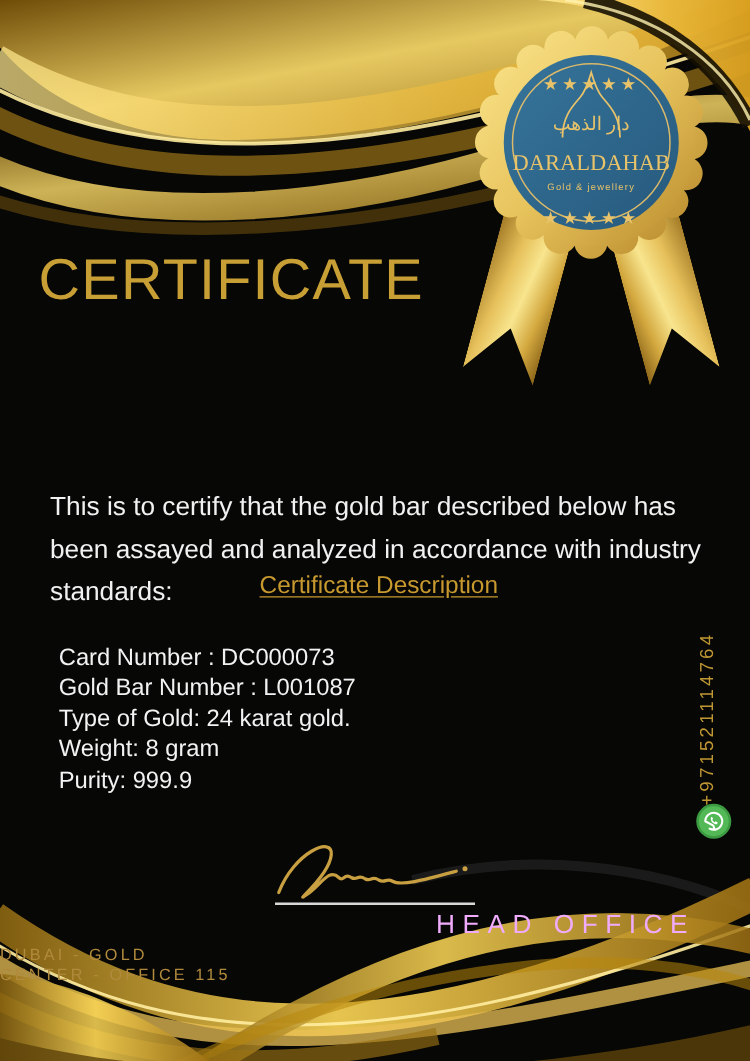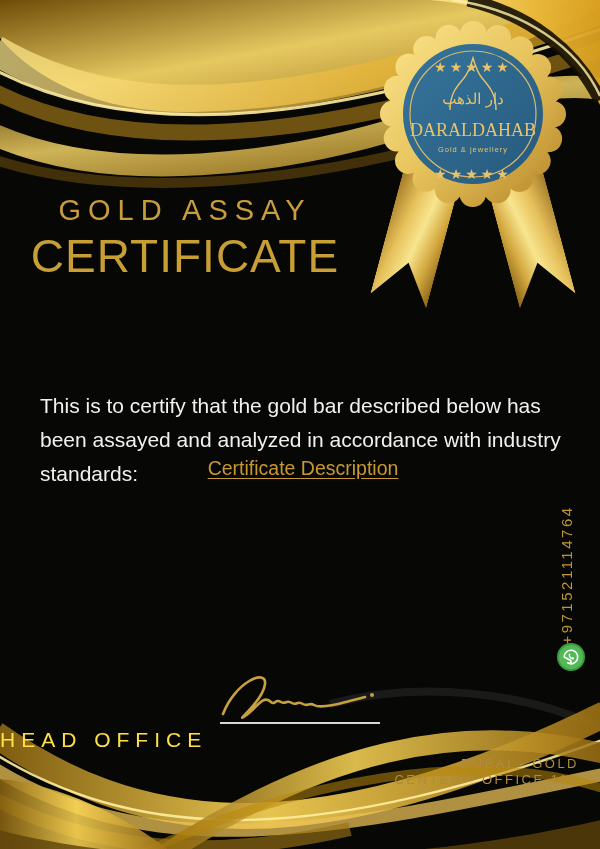--- a/index.html
+++ b/index.html
@@ -50,25 +50,25 @@
     position:absolute; left:566px; top:575px; z-index:2;
     transform:translate(-50%,-50%) rotate(-90deg);
     color:#bf9733; font-size:15px; letter-spacing:2.5px; white-space:nowrap;
   }
   .wa{position:absolute; left:556px; top:642px; width:30px; height:30px; z-index:2; cursor:pointer;}
 
   
   .signature{position:absolute; left:215px; top:666px; z-index:2;}
   .sig-line{position:absolute; left:220px; top:722px; width:160px; height:2px; background:#d8d8d8; z-index:2;}
   .head-office{
-    position:absolute; left:0; top:728px; width:556px; text-align:left; z-index:2;
-    color:#fde047; font-size:21px; letter-spacing:6px; font-weight:500;
+    position:absolute; left:0; top:728px; width:556px; text-align:right; z-index:2;
+    color:#f0abfc; font-size:21px; letter-spacing:6px; font-weight:500;
   }
   .address{
-    position:absolute; left:0; top:756px; width:579px; text-align:right; z-index:2;
+    position:absolute; left:0; top:756px; width:579px; text-align:left; z-index:2;
     color:#b18a3d; font-size:13px; letter-spacing:2.5px; line-height:15.5px; font-weight:500;
   }
 </style>
 </head>
 <body>
 
 <div class="page">
 
   <svg class="waves-top" width="600" height="200" viewBox="0 0 600 200" preserveAspectRatio="none">
     <defs>
@@ -135,30 +135,36 @@
       <text x="95" y="58" text-anchor="middle" fill="#e8c36a" font-size="14" letter-spacing="3">★★★★★</text>
       <path d="M72,96 C72,79 80,71 86,64 C91,58 93,51 95,44 C97,51 99,58 104,64 C110,71 118,79 118,96" fill="none" stroke="#e8c36a" stroke-width="1.4"></path>
       <text x="95" y="90" text-anchor="middle" fill="#e8c36a" font-size="15">دار الذهب</text>
       <text x="95" y="122" text-anchor="middle" fill="#e8c36a" font-size="18" font-family="Liberation Serif, serif" textLength="126" lengthAdjust="spacingAndGlyphs">DARALDAHAB</text>
       <text x="95" y="138" text-anchor="middle" fill="#e8c36a" font-size="7.5" letter-spacing="1">Gold &amp; jewellery</text>
       <text x="95" y="165" text-anchor="middle" fill="#e8c36a" font-size="14" letter-spacing="3">★★★★★</text>
     </svg>
   </div>
 
   <div class="title-block">
-    <div class="title-sub">GOLD ASSAY</div>
     <div class="title-main">CERTIFICATE</div>
   </div>
 
   <p class="intro">This is to certify that the gold bar described below has been assayed and analyzed in accordance with industry standards:</p>
 
   <div class="cert-link-row">
     <span class="cert-link">Certificate Description</span>
   </div>
 
+  <div class="details">
+    <div>Card Number : DC000073</div>
+    <div>Gold Bar Number : L001087</div>
+    <div>Type of Gold: 24 karat gold.</div>
+    <div>Weight: 8 gram</div>
+    <div>Purity: 999.9</div>
+  </div>
 
   <div class="phone-vert">+971521114764</div>
 
   <svg class="wa" viewBox="0 0 30 30">
     <circle cx="15" cy="15" r="14" fill="#3c9a41"></circle>
     <circle cx="15" cy="15" r="12" fill="#52b956"></circle>
     <path d="M15,8.2 a6.8,6.8 0 1 1 -5.9,3.4 L8.3,15.6 l3.2,-0.9 Z" fill="none" stroke="#ffffff" stroke-width="1.6" stroke-linejoin="round" transform="rotate(-90 15 15)"></path>
     <path d="M12.6,12.4 c0,3 2,5 5,5 l0.6,-1.4 -1.7,-1 -0.8,0.7 c-0.8,-0.4 -1.5,-1.1 -1.9,-1.9 l0.7,-0.8 -1,-1.7 Z" fill="#ffffff"></path>
   </svg>
 

